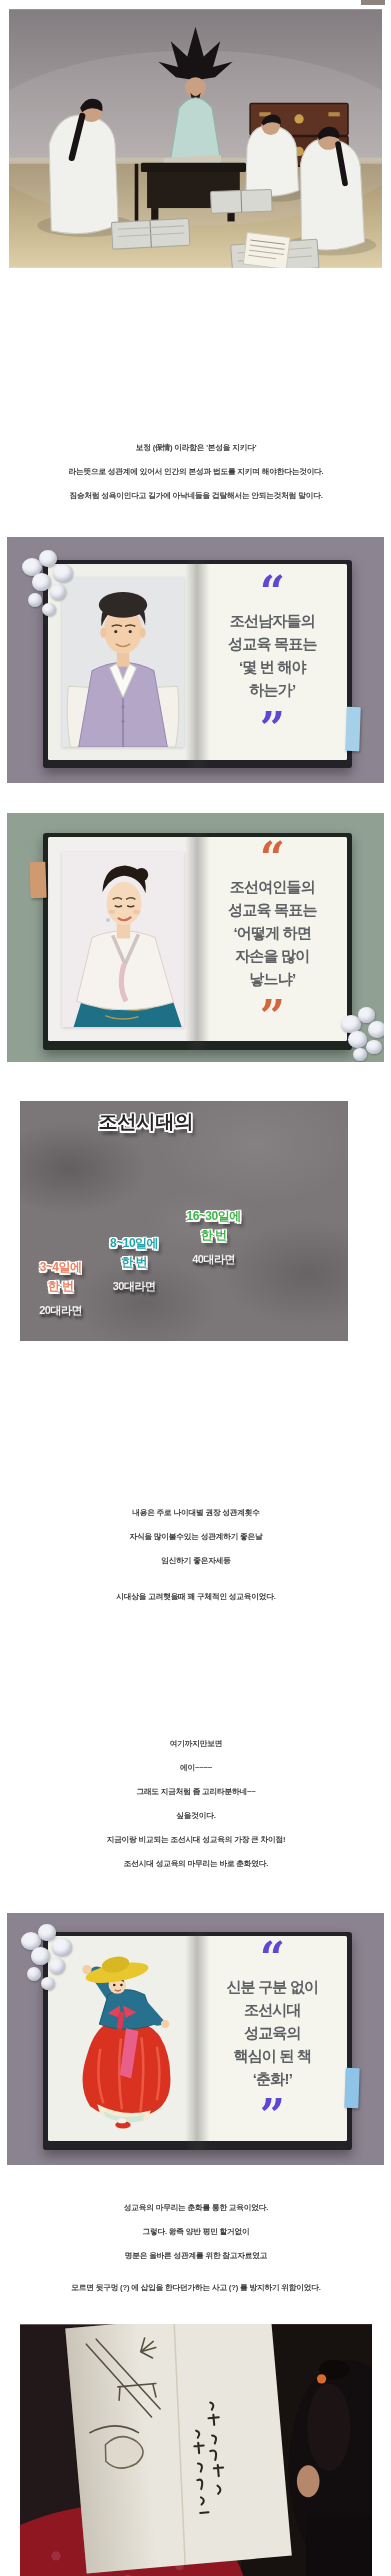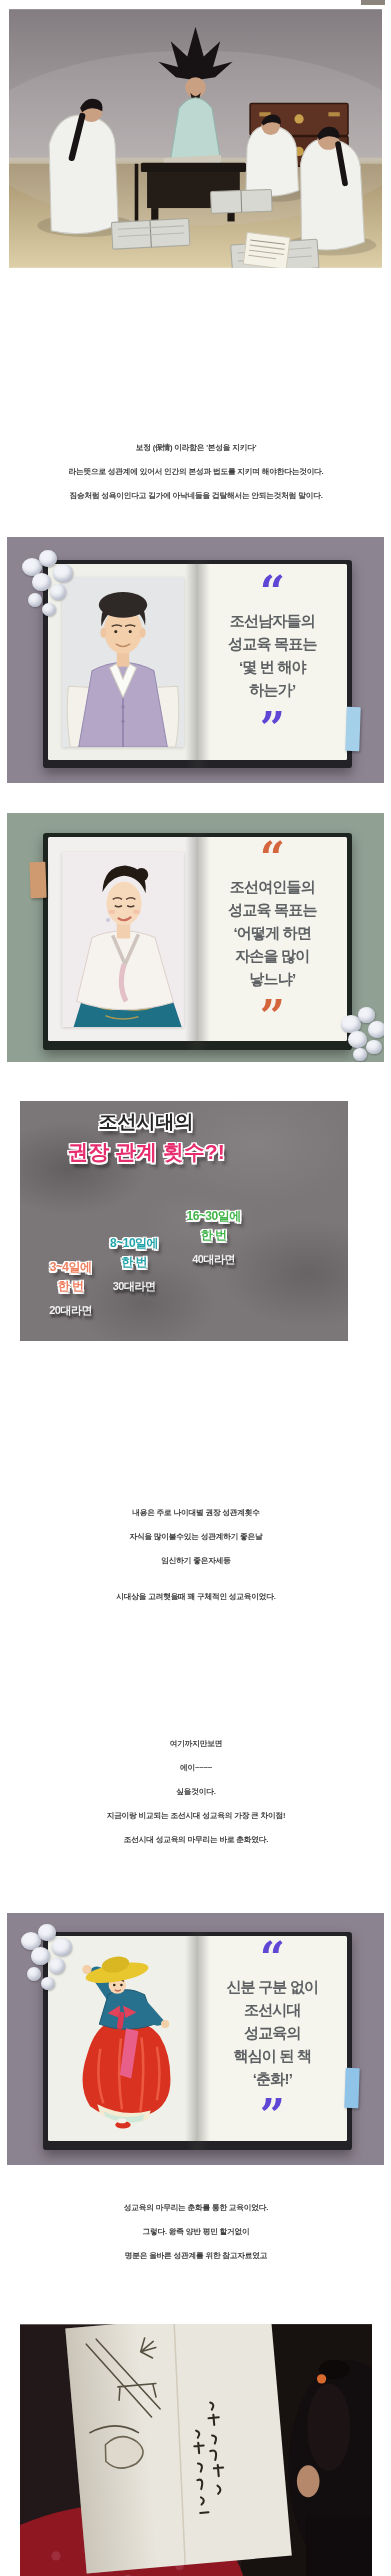--- a/index.html
+++ b/index.html
@@ -47,21 +47,21 @@
       radial-gradient(ellipse 103px 67px at 38% 84%, rgba(0,0,0,.14), transparent 70%),
       radial-gradient(ellipse 82px 46px at 55% 50%, rgba(255,255,255,.05), transparent 70%);}
   .info-title{position:absolute;left:10.3px;top:8.2px;width:232px;text-align:center;}
   .info-t1{font-size:19px;font-weight:bold;color:#262626;}
   .info-t2{font-size:21px;font-weight:bold;margin-top:3.1px;}
   .outline{text-shadow:-1.5px -1.5px 0 #fff,0 -1.5px 0 #fff,1.5px -1.5px 0 #fff,-1.5px 0 0 #fff,1.5px 0 0 #fff,-1.5px 1.5px 0 #fff,0 1.5px 0 #fff,1.5px 1.5px 0 #fff,3.1px 4.6px 3.6px rgba(0,0,0,.55);}
   .col{position:absolute;text-align:center;}
   .col .freq{margin:0;font-size:12px;font-weight:bold;line-height:19px;letter-spacing:-0.5px;}
   .col .age{margin:7.2px 0 0;font-size:11px;font-weight:bold;color:#f2f2f2;line-height:15.5px;letter-spacing:-0.5px;
     text-shadow:1.5px 2.6px 2.6px rgba(0,0,0,.7);}
-  .col-20{left:0;top:157px;width:82px;padding-left:10px;}
+  .col-20{left:0;top:157px;width:82px;}
   .col-30{left:67px;top:133px;width:95px;}
   .col-40{left:145px;top:106px;width:98px;}
 </style>
 </head>
 <body>
 
 <div class="canvas">
 
   <div class="top-tab"></div>
 
@@ -264,21 +264,20 @@
       <span class="petal" style="left:361px;top:208px;width:17.5px;height:16.5px;"></span>
       <span class="petal" style="left:341px;top:218px;width:18.5px;height:16.5px;"></span>
       <span class="petal" style="left:359px;top:227px;width:15.5px;height:14.4px;"></span>
       <span class="petal" style="left:346px;top:235px;width:13.4px;height:13.4px;"></span>
     </div>
   </div>
 
   <div class="info">
     <div class="info-title">
       <div class="info-t1 outline">조선시대의</div>
-      <div class="info-t2 outline" style="color:#e82d6f;">권장 관계 횟수?!</div>
     </div>
     <div class="col col-20">
       <p class="freq outline" style="color:#ef7f5f;">3~4일에</p>
       <p class="freq outline" style="color:#ef7f5f;">한 번</p>
       <p class="age">20대라면</p>
     </div>
     <div class="col col-30">
       <p class="freq outline" style="color:#22a4aa;">8~10일에</p>
       <p class="freq outline" style="color:#22a4aa;">한 번</p>
       <p class="age">30대라면</p>
@@ -295,20 +294,21 @@
     <p>자식을 많이볼수있는 성관계하기 좋은날</p>
     <p>임신하기 좋은자세등</p>
   </div>
   <div class="tb" style="top:1585px;">
     <p>시대상을 고려햇을때 꽤 구체적인 성교육이었다.</p>
   </div>
 
   <div class="tb" style="top:1732px;">
     <p>여기까지만보면</p>
     <p>에이~~~~</p>
+    <p>그래도 지금처럼 좀 고리타분하네~~</p>
     <p>싶을것이다.</p>
     <p>지금이랑 비교되는 조선시대 성교육의 가장 큰 차이점!</p>
     <p>조선시대 성교육의 마무리는 바로 춘화였다.</p>
   </div>
 
   <div class="book book3">
     <div class="cover">
       <div class="pages">
         <div class="lpage">
           <svg width="129" height="185" viewBox="0 0 250 360">
@@ -362,20 +362,23 @@
       <span class="petal" style="left:19.6px;top:54px;width:14.4px;height:14.4px;"></span>
       <span class="petal" style="left:34px;top:64px;width:13.4px;height:13.4px;"></span>
     </div>
   </div>
 
   <div class="tb" style="top:2196px;">
     <p>성교육의 마무리는 춘화를 통한 교육이었다.</p>
     <p>그렇다. 왕족 양반 평민 할거없이</p>
     <p>명분은 올바른 성관계를 위한 참고자료였고</p>
   </div>
+  <div class="tb" style="top:2276px;">
+    <p>모르면 뒷구멍 (?) 에 삽입을 한다던가하는 사고 (?) 를 방지하기 위함이었다.</p>
+  </div>
 
   <svg class="abs" style="left:19.6px;top:2324px;" width="352" height="277" viewBox="0 0 684 537">
     <defs>
       <linearGradient id="paperSh" x1="0" y1="0" x2="1" y2="0">
         <stop offset="0" stop-color="#7d705a" stop-opacity=".28"></stop>
         <stop offset=".35" stop-color="#7d705a" stop-opacity="0"></stop>
       </linearGradient>
     </defs>
     <rect width="684" height="537" fill="#221719"></rect>
     <rect x="430" width="254" height="537" fill="#17110f"></rect>

